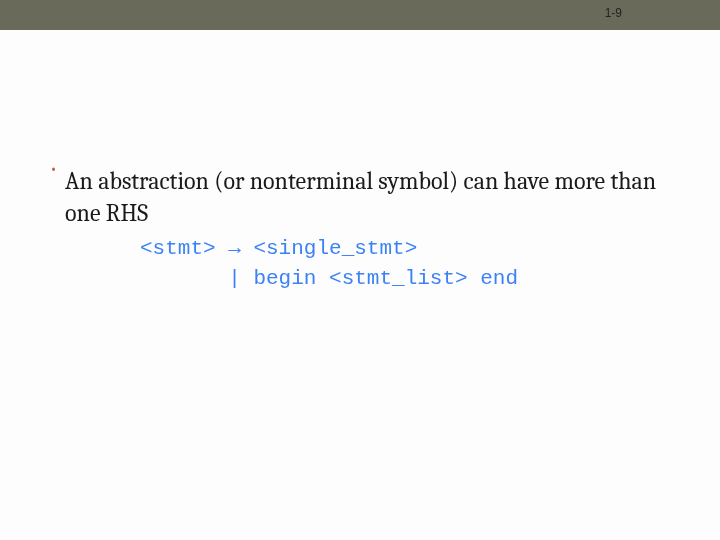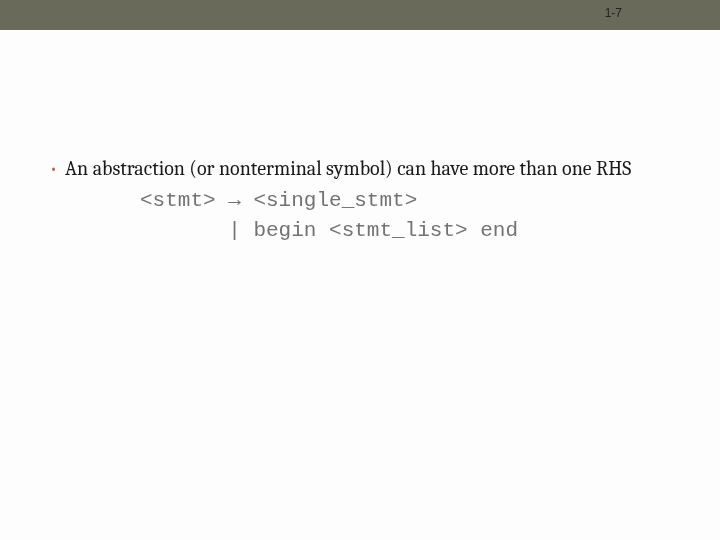--- a/index.html
+++ b/index.html
@@ -58,38 +58,39 @@
   }
   .bullet-dot {
     color: #c15a3a;
     font-size: 16px;
     margin-right: 8px;
     margin-top: 4px;
     flex: 0 0 auto;
   }
   .bullet-text {
     font-family: "Cambria", "Georgia", serif;
-    font-size: 20px;
+    font-size: 24px;
+    margin-top: 10px;
   }
   .code-block {
     margin-top: 4px;
     margin-left: 90px;
     font-family: "Courier New", monospace;
     font-size: 21px;
-    color: #737373;
+    color: #3b82f6;
     line-height: 1.45;
     white-space: pre;
   }
 </style>
 </head>
 <body>
 
 <div class="slide">
   <div class="header-bar"></div>
-  <div class="page-num">1-7</div>
+  <div class="page-num">1-9</div>
 
   <div class="content">
     <div class="bullet-row">
       <span class="bullet-dot">•</span>
       <span class="bullet-text">An abstraction (or nonterminal symbol) can have more than one RHS</span>
     </div>
     <div class="code-block"><span>&lt;stmt&gt; → &lt;single_stmt&gt;</span>
 <span>       | begin &lt;stmt_list&gt; end</span></div>
   </div>
 </div>

